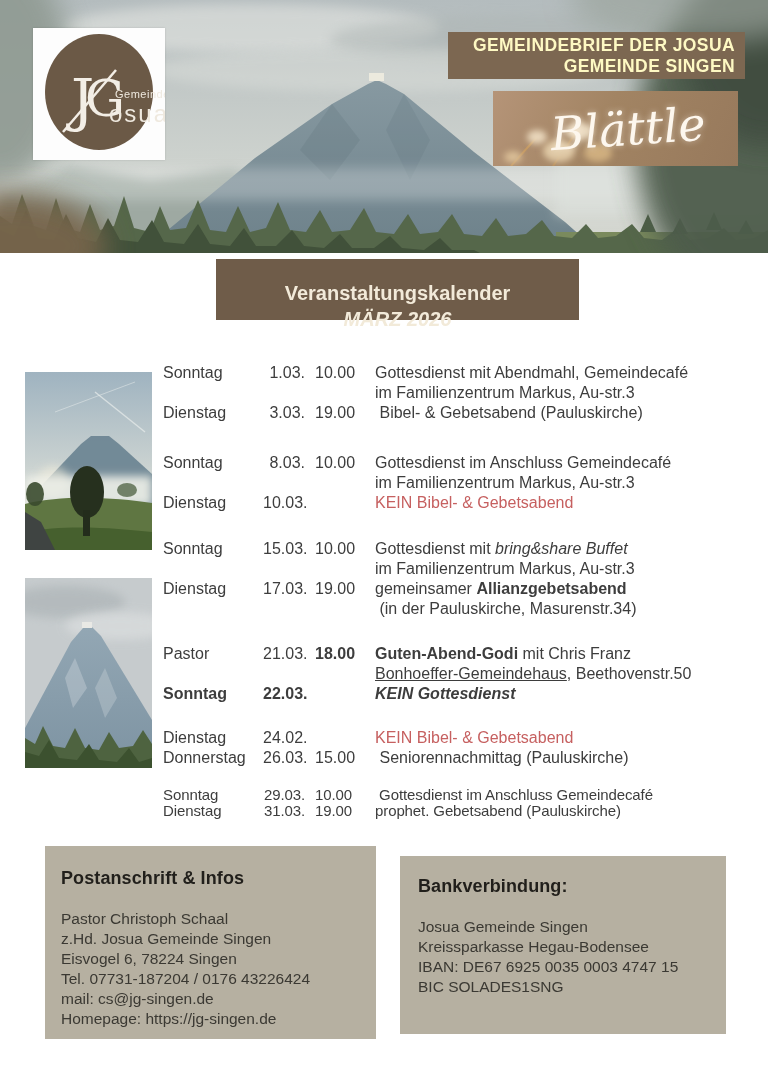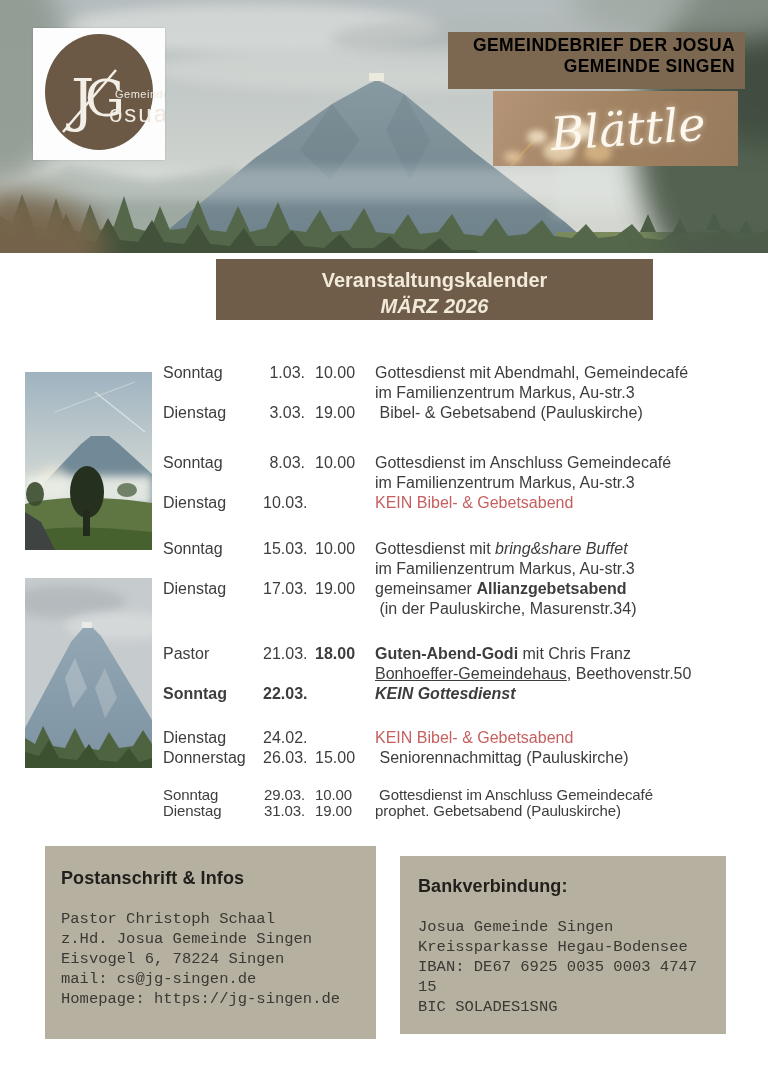--- a/index.html
+++ b/index.html
@@ -7,36 +7,36 @@
         font-family:"Liberation Sans",sans-serif;overflow:hidden;}
 
   
   .header-photo{position:absolute;left:0;top:0;width:768px;height:253px;overflow:hidden;}
   .header-photo svg{display:block;width:100%;height:100%;}
 
   .logo-box{position:absolute;left:33px;top:28px;width:132px;height:132px;background:#fdfdfd;
             box-shadow:0 0 2px rgba(0,0,0,.15);}
   .logo-box svg{display:block;width:100%;height:100%;}
 
-  .banner{position:absolute;left:448px;top:32px;width:297px;height:57px;
-          background:var(--banner-brown);color:#000000;text-align:right;
+  .banner{position:absolute;left:448px;top:32px;width:297px;height:47px;
+          background:var(--banner-brown);color:#fef9c3;text-align:right;
           font-weight:bold;font-size:17.5px;line-height:21px;letter-spacing:.4px;
           padding:3px 10px 0 0;box-sizing:border-box;}
 
   .masthead{position:absolute;left:493px;top:91px;width:245px;height:75px;overflow:hidden;
             background:linear-gradient(115deg,#b59478 0%,#a28463 45%,#97795c 100%);}
   .masthead svg{position:absolute;left:0;top:0;width:100%;height:100%;}
   .masthead-script{position:absolute;right:10px;top:2px;width:200px;text-align:center;
             font-family:"DejaVu Serif",serif;font-style:italic;font-size:46px;line-height:72px;
             color:#fdf7ee;transform:rotate(-4deg);text-shadow:0 0 6px rgba(255,245,230,.55);}
 
   
-  .title-box{position:absolute;left:216px;top:259px;width:437px;height:61px;
+  .title-box{position:absolute;left:216px;top:259px;width:363px;height:61px;
              background:var(--title-box-brown);color:#f2ead9;text-align:center;
-             font-weight:bold;font-size:20px;line-height:26px;padding-top:8px;box-sizing:border-box;}
+             font-weight:bold;font-size:20px;line-height:26px;padding-top:21px;box-sizing:border-box;}
   .title-box .l2{font-style:italic;}
 
   
   .photo1{position:absolute;left:25px;top:372px;width:127px;height:178px;overflow:hidden;}
   .photo2{position:absolute;left:25px;top:578px;width:127px;height:190px;overflow:hidden;}
   .photo1 svg,.photo2 svg{display:block;width:100%;height:100%;}
 
   
   .calendar{position:absolute;left:163px;top:363px;width:600px;color:var(--text-dark);
             font-size:16px;line-height:20px;}
@@ -54,21 +54,21 @@
   .b{font-weight:bold;}
   .i{font-style:italic;}
   .u{text-decoration:underline;}
   .red{color:var(--accent-red);}
 
   
   .foot-box{position:absolute;background:var(--footer-box-bg);box-sizing:border-box;color:#3b3933;}
   .foot-left{left:45px;top:846px;width:331px;height:193px;padding:22px 16px 0 16px;}
   .foot-right{left:400px;top:856px;width:326px;height:178px;padding:20px 18px 0 18px;}
   .foot-head{font-weight:bold;font-size:18px;color:#211f1b;margin-bottom:20px;letter-spacing:.1px;}
-  .foot-lines{font-size:15.5px;line-height:20px;font-family:Liberation Mono, monospace;}
+  .foot-lines{font-size:15.5px;line-height:20px;}
 </style>
 </head>
 <body>
 
 <div class="page">
 
   <div class="header-photo">
     <svg viewBox="0 0 768 253" preserveAspectRatio="none">
       <defs>
         <linearGradient id="sky" x1="0" y1="0" x2="0" y2="1">
@@ -316,20 +316,21 @@
         </div>
       </div>
     </div>
 
   <div class="foot-box foot-left">
     <div class="foot-head">Postanschrift &amp; Infos</div>
     <div class="foot-lines">
         <div>Pastor Christoph Schaal</div>
         <div>z.Hd. Josua Gemeinde Singen</div>
         <div>Eisvogel 6, 78224 Singen</div>
+        <div>Tel. 07731-187204 / 0176 43226424</div>
         <div>mail: cs@jg-singen.de</div>
         <div>Homepage: https://jg-singen.de</div>
       </div>
   </div>
 
   <div class="foot-box foot-right">
     <div class="foot-head">Bankverbindung:</div>
     <div class="foot-lines">
         <div>Josua Gemeinde Singen</div>
         <div>Kreissparkasse Hegau-Bodensee</div>

